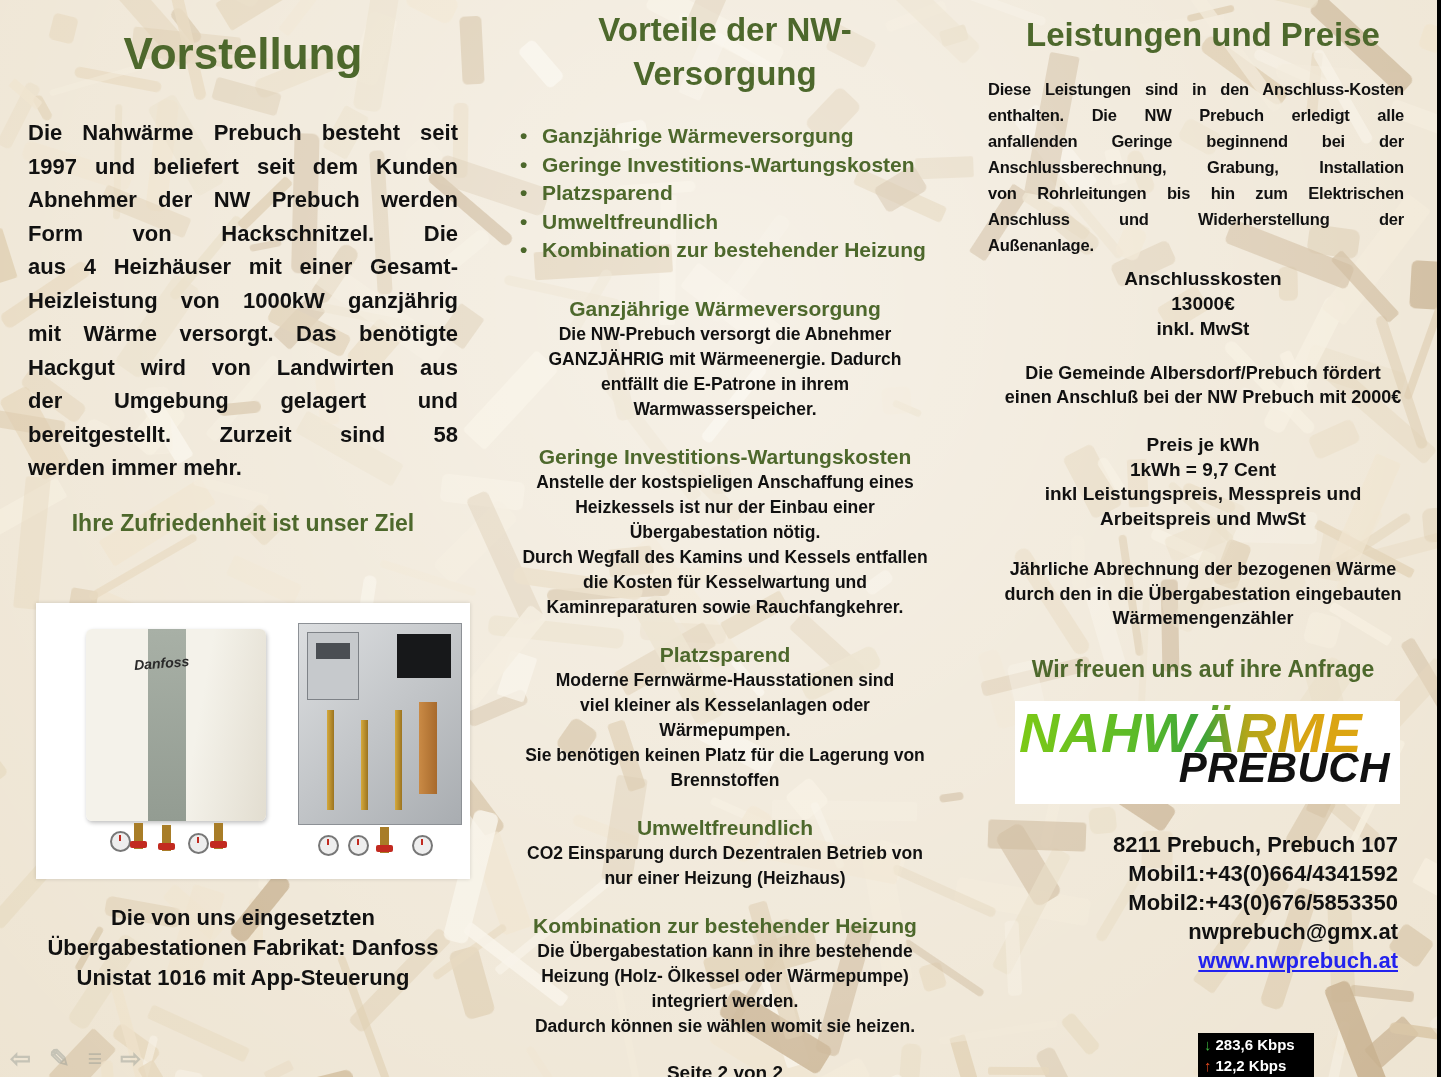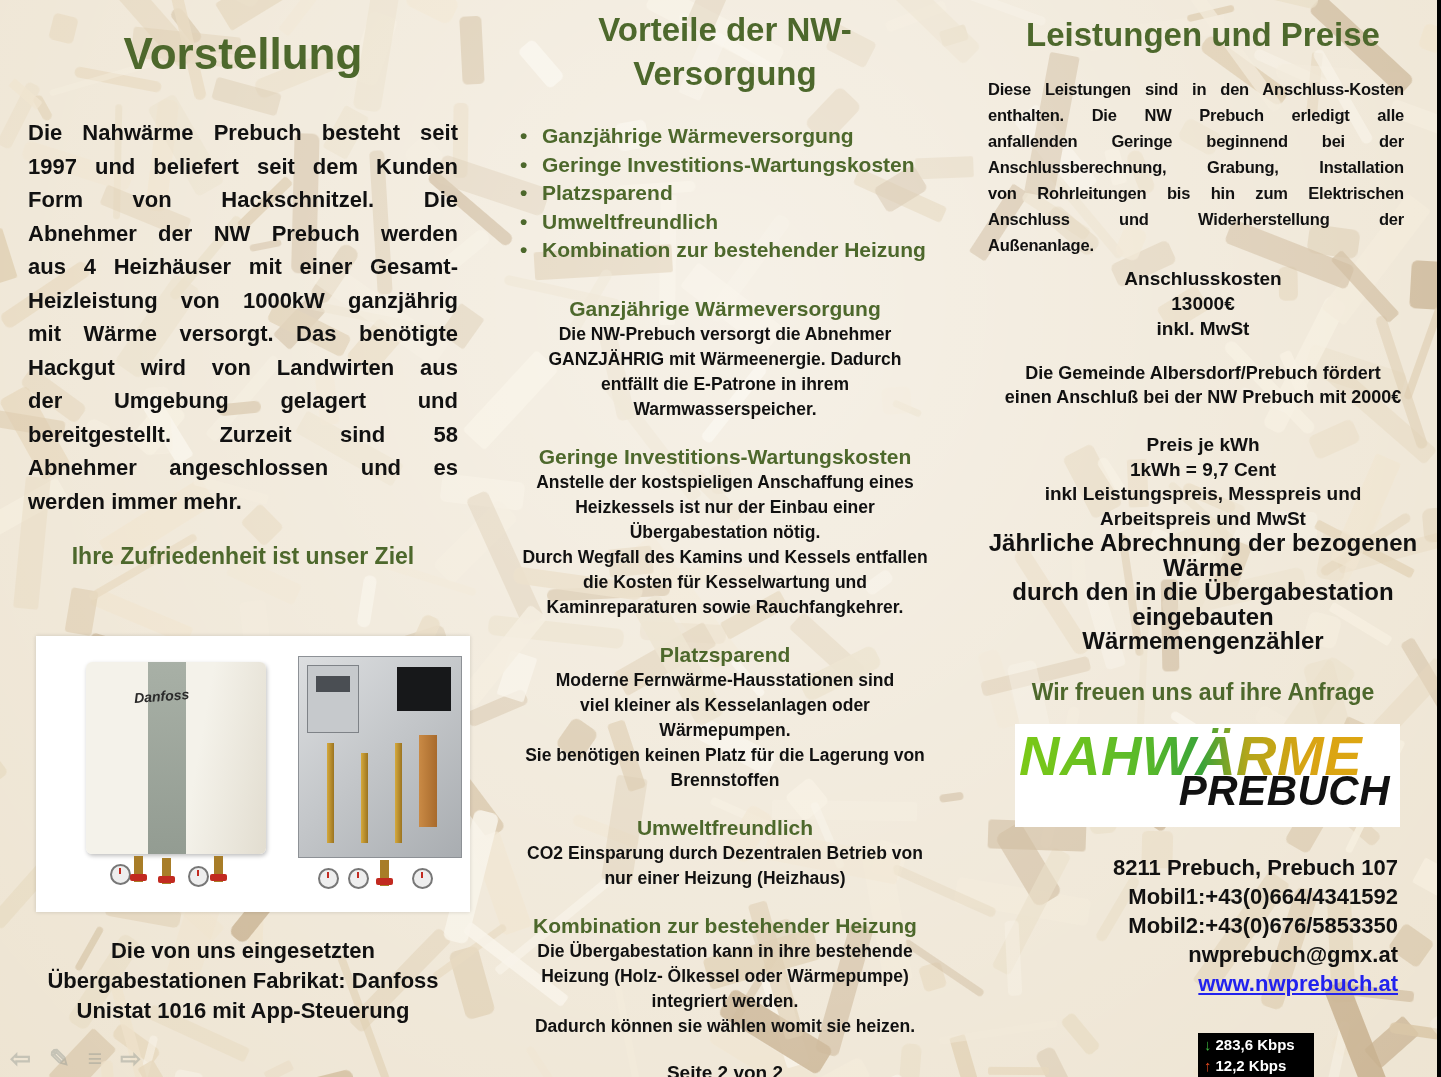--- a/index.html
+++ b/index.html
@@ -56,21 +56,21 @@
   .section{margin-bottom:21px;}
   .section-heading{text-align:center;color:#4d682c;font-size:21px;line-height:27px;}
   .section-body{text-align:center;font-size:17.5px;line-height:25px;white-space:pre-line;}
   .page-indicator{text-align:center;font-size:19px;line-height:25px;}
 
   
   .center-block{text-align:center;white-space:pre-line;}
   .cost-block{margin-top:8px;font-size:19px;line-height:25px;}
   .subsidy-block{margin-top:20px;font-size:18px;line-height:24px;}
   .price-block{margin-top:24px;font-size:19px;line-height:24.5px;}
-  .billing-block{font-size:24px;line-height:24.5px;}
+  .billing-block{margin-top:26px;font-size:18px;line-height:24.5px;}
   .date-block{margin-top:22px;font-size:19px;}
   .cta{margin-top:24px;text-align:center;color:#4d682c;font-size:23px;line-height:28px;}
   .logo-box{margin-top:18px;margin-left:27px;width:385px;height:103px;background:#fff;padding:0;box-sizing:border-box;overflow:hidden;}
   .logo-word1{display:block;margin:4px 0 0 4px;font-style:italic;font-size:56px;line-height:56px;letter-spacing:0.5px;
     background:linear-gradient(90deg,#7cc916 0%,#58b92b 34%,#3aa339 48%,#b4a61a 60%,#d9a413 76%,#e0a711 100%);
     -webkit-background-clip:text;background-clip:text;color:transparent;}
   .logo-word2{display:block;margin:-16px 10px 0 0;font-style:italic;font-size:42px;line-height:46px;color:#111;text-align:right;letter-spacing:0.5px;}
   .contact{margin-top:26px;padding-right:20px;text-align:right;font-size:22px;line-height:29px;}
   .contact a{color:#2222ee;text-decoration:underline;}
 
@@ -395,29 +395,28 @@
       <div class="chip" style="left: 308.057px; top: 299.94px; width: 146.219px; height: 26.6952px; transform: rotate(35.2231deg); background: rgb(243, 233, 211); opacity: 0.38; border-radius: 2.58912px;"></div>
       <div class="chip" style="left: 480.873px; top: 921.89px; width: 142.692px; height: 9.26909px; transform: rotate(140.713deg); background: rgb(246, 239, 224); opacity: 0.64; border-radius: 2.68891px;"></div>
     </div>
   <div id="bg-overlay"></div>
 
   <div id="col-left" class="col">
     <h1 class="page-title">Vorstellung</h1>
     <div class="j-par">
       <div class="j-line">Die Nahwärme Prebuch besteht seit</div>
       <div class="j-line">1997 und beliefert seit dem Kunden</div>
+      <div class="j-line">Abnehmer der NW Prebuch werden</div>
       <div class="j-line">Form von Hackschnitzel. Die</div>
-      <div class="j-line">Abnehmer der NW Prebuch werden</div>
       <div class="j-line">aus 4 Heizhäuser mit einer Gesamt-</div>
       <div class="j-line">Heizleistung von 1000kW ganzjährig</div>
       <div class="j-line">mit Wärme versorgt. Das benötigte</div>
       <div class="j-line">Hackgut wird von Landwirten aus</div>
       <div class="j-line">der Umgebung gelagert und</div>
       <div class="j-line">bereitgestellt. Zurzeit sind 58</div>
-      <div class="j-line">Abnehmer angeschlossen und es</div>
       <div class="j-line last">werden immer mehr.</div>
     </div>
     <div class="tagline">Ihre Zufriedenheit ist unser Ziel</div>
 
     <div class="photo-panel">
       <div class="unit-a">
         <div class="unit-a-stripe"></div>
         <div class="brand-script">Danfoss</div>
       </div>
       <div class="gauge" style="left:74px;top:228px;"></div>

